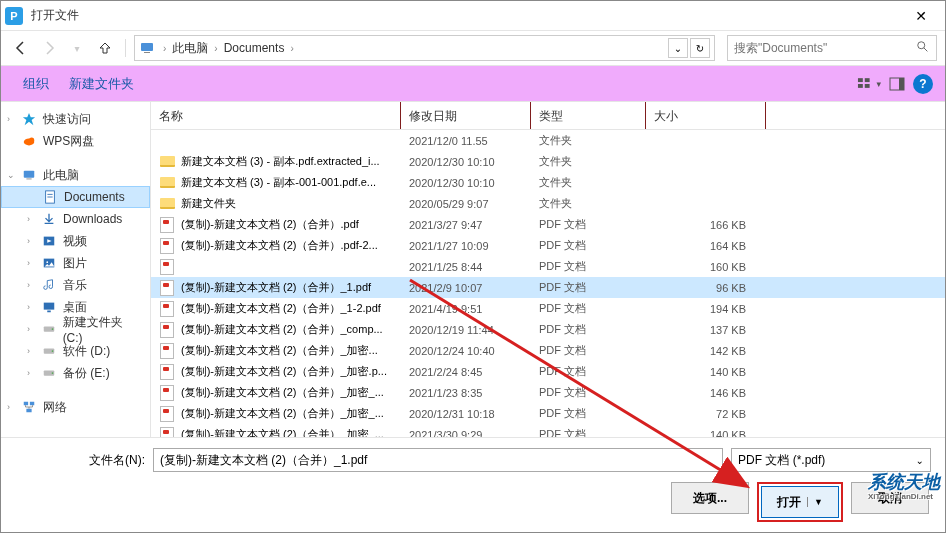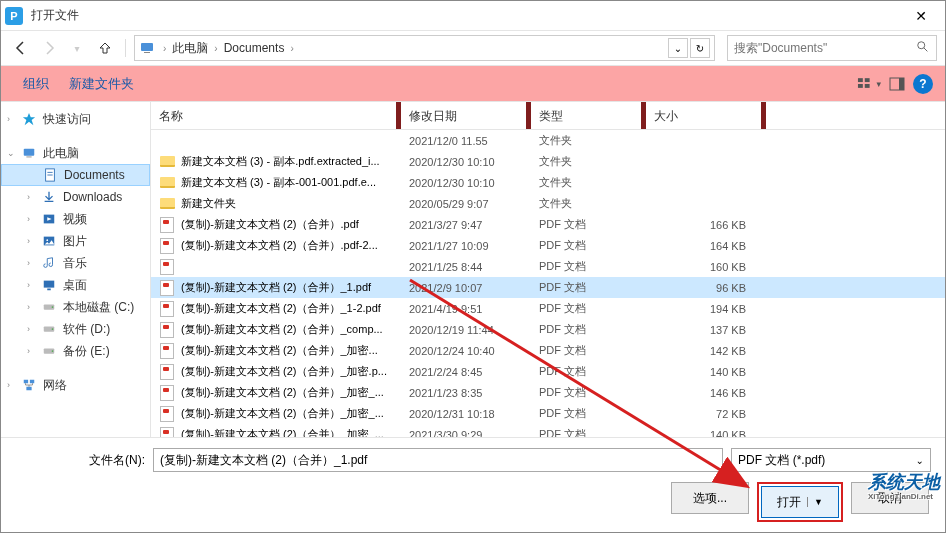--- a/index.html
+++ b/index.html
@@ -15,37 +15,37 @@
 .up-divider { width: 1px; height: 18px; background: #ddd; margin: 0 4px; }
 .breadcrumb { flex: 1; height: 26px; border: 1px solid #ccc; display: flex; align-items: center; padding: 0 4px; font-size: 12px; background: #fff; }
 .bc-icon { width: 16px; height: 16px; margin-right: 4px; }
 .bc-item { color: #333; padding: 0 2px; }
 .bc-sep { color: #888; padding: 0 4px; font-size: 10px; }
 .bc-drop { margin-left: auto; display: flex; gap: 2px; align-items: center; }
 .bc-drop-btn { width: 20px; height: 20px; display: flex; align-items: center; justify-content: center; border: 1px solid #ccc; font-size: 10px; }
 .search { width: 210px; height: 26px; border: 1px solid #ccc; display: flex; align-items: center; padding: 0 6px; margin-left: 8px; font-size: 12px; color: #888; }
 .search input { border: none; outline: none; flex: 1; font-size: 12px; }
 .search-icon { color: #555; }
-.toolbar { height: 36px; display: flex; align-items: center; padding: 0 12px; border-bottom: 1px solid #e5e5e5; background: #fca5a5; }
+.toolbar { height: 36px; display: flex; align-items: center; padding: 0 12px; border-bottom: 1px solid #e5e5e5; background: #f0abfc; }
 .toolbar-btn { font-size: 13px; color: #1a5aa8; padding: 4px 10px; cursor: pointer; }
 .toolbar-right { margin-left: auto; display: flex; gap: 4px; align-items: center; }
 .tb-icon { width: 24px; height: 24px; display:flex; align-items:center; justify-content:center; cursor:pointer; color:#555; }
 .tb-help { width: 20px; height: 20px; border-radius: 50%; background: #0b77d0; color:#fff; display:flex; align-items:center; justify-content:center; font-size:12px; font-weight:bold; }
 .body-area { flex: 1; display: flex; min-height: 0; }
 .sidebar { width: 150px; border-right: 1px solid #e5e5e5; padding: 6px 0; overflow-y: auto; font-size: 12px; }
 .side-item { height: 22px; display: flex; align-items: center; padding: 0 6px 0 20px; cursor: pointer; color: #333; gap: 6px; position: relative; }
 .side-item.nested { padding-left: 40px; }
 .side-item.selected { background: #cce8ff; border: 1px solid #99d1ff; }
 .side-item .exp { position: absolute; left: 6px; font-size: 9px; color: #888; }
 .side-item.nested .exp { left: 26px; }
 .side-icon { width: 16px; height: 16px; display: inline-flex; align-items: center; justify-content: center; font-size: 12px; }
 .side-spacer { height: 12px; }
 .filepane { flex: 1; display: flex; flex-direction: column; min-height: 0; }
 .headers { height: 28px; display: flex; border-bottom: 1px solid #e5e5e5; font-size: 12px; color: #333; }
-.headers div { padding: 6px 8px; border-right: 5px solid #7f1d1d; }
+.headers div { padding: 6px 8px; border-right: 1px solid #7f1d1d; }
 .col-name { width: 250px; }
 .col-date { width: 130px; }
 .col-type { width: 115px; }
 .col-size { width: 120px; text-align: left; }
 .filelist { flex: 1; overflow-y: auto; font-size: 11px; }
 .row { height: 21px; display: flex; align-items: center; cursor: pointer; }
 .row.selected { background: #cce8ff; }
 .row .c-name { width: 250px; padding-left: 8px; display: flex; align-items: center; gap: 6px; white-space: nowrap; overflow: hidden; text-align: center; }
 .row .c-date { width: 130px; color: #555; padding-left: 8px; }
 .row .c-type { width: 115px; color: #555; padding-left: 8px; }
@@ -54,21 +54,21 @@
 .folder-ico { background: #fddc7a; border-radius: 1px; border-bottom: 2px solid #e5b93a; width:15px; height:11px; }
 .pdf-ico { width: 14px; height: 16px; background: #fff; border: 1px solid #bbb; position: relative; }
 .pdf-ico::after { content:""; position:absolute; top:2px; left:2px; width:6px; height:4px; background:#d93025; border-radius:1px; }
 .bottom { border-top: 1px solid #e5e5e5; padding: 10px 14px; display: flex; flex-direction: column; gap: 10px; }
 .fname-row { display: flex; align-items: center; gap: 8px; font-size: 12px; }
 .fname-label { width: 130px; text-align: right; }
 .fname-input { flex: 1; height: 24px; border: 1px solid #aaa; padding: 0 6px; font-size: 12px; }
 .ftype-select { width: 200px; height: 24px; border: 1px solid #aaa; padding: 0 6px; font-size: 12px; display:flex; align-items:center; }
 .ftype-select .dd { margin-left:auto; font-size:10px; }
 .btn-row { display: flex; justify-content: flex-end; gap: 8px; padding-right: 2px; }
-.btn { min-width: 78px; height: 32px; border: 1px solid #aaa; background: #eee; font-size: 12px; display:flex; align-items:center; justify-content:center; cursor:pointer; }
+.btn { min-width: 78px; height: 32px; border: 1px solid #aaa; background: #eee; font-size: 12px; display:flex; align-items:center; justify-content:center; cursor:pointer;font-weight:bold; }
 .btn-open-wrap { border: 2px solid #d62020; padding: 2px; }
 .btn-open-wrap .btn { border: 1px solid #0067c0; background: #e5f1fb; }
 .arrow-anno { position: absolute; pointer-events: none; z-index: 50; }
 .watermark { position: absolute; right: 6px; bottom: 32px; font-size: 18px; font-weight: bold; color: #0b5fa5; text-shadow: 1px 1px 0 #fff, -1px -1px 0 #fff; font-style: italic; line-height: 1; }
 .watermark small { display:block; font-size: 8px; color:#666; font-style:normal; margin-top:2px; }
 </style>
 </head>
 <body>
 
 <div class="dialog">
@@ -150,20 +150,29 @@
     <div class="sidebar" id="sidebar">
         <div class="side-item">
           <span class="exp">›</span>
           <span class="side-icon">
             <svg width="14" height="14" viewBox="0 0 16 16">
               <polygon points="8,1 10,6 15,6 11,9 13,15 8,11 3,15 5,9 1,6 6,6" fill="#1f9dd8"></polygon>
             </svg>
           </span>
           <span>快速访问</span>
         </div>
+        <div class="side-item">
+          <span class="side-icon">
+            <svg width="14" height="14" viewBox="0 0 16 16">
+              <ellipse cx="8" cy="9" rx="6" ry="4" fill="#ff6a00"></ellipse>
+              <circle cx="11" cy="7" r="3" fill="#ff6a00"></circle>
+            </svg>
+          </span>
+          <span>WPS网盘</span>
+        </div>
         <div class="side-spacer"></div>
         <div class="side-item">
           <span class="exp">⌄</span>
           <span class="side-icon">
             <svg width="14" height="14" viewBox="0 0 16 16">
               <rect x="2" y="3" width="12" height="8" rx="1" fill="#4a90d9"></rect>
               <rect x="5" y="12" width="6" height="1" fill="#888"></rect>
             </svg>
           </span>
           <span>此电脑</span>
@@ -228,21 +237,21 @@
           <span>桌面</span>
         </div>
         <div class="side-item nested">
           <span class="exp">›</span>
           <span class="side-icon">
             <svg width="14" height="14" viewBox="0 0 16 16">
               <rect x="2" y="5" width="12" height="6" rx="1" fill="#bbb"></rect>
               <circle cx="12" cy="8" r="1" fill="#5a5"></circle>
             </svg>
           </span>
-          <span>本地磁盘 (C:)</span>
+          <span>新建文件夹 (C:)</span>
         </div>
         <div class="side-item nested">
           <span class="exp">›</span>
           <span class="side-icon">
             <svg width="14" height="14" viewBox="0 0 16 16">
               <rect x="2" y="5" width="12" height="6" rx="1" fill="#bbb"></rect>
               <circle cx="12" cy="8" r="1" fill="#5a5"></circle>
             </svg>
           </span>
           <span>软件 (D:)</span>

